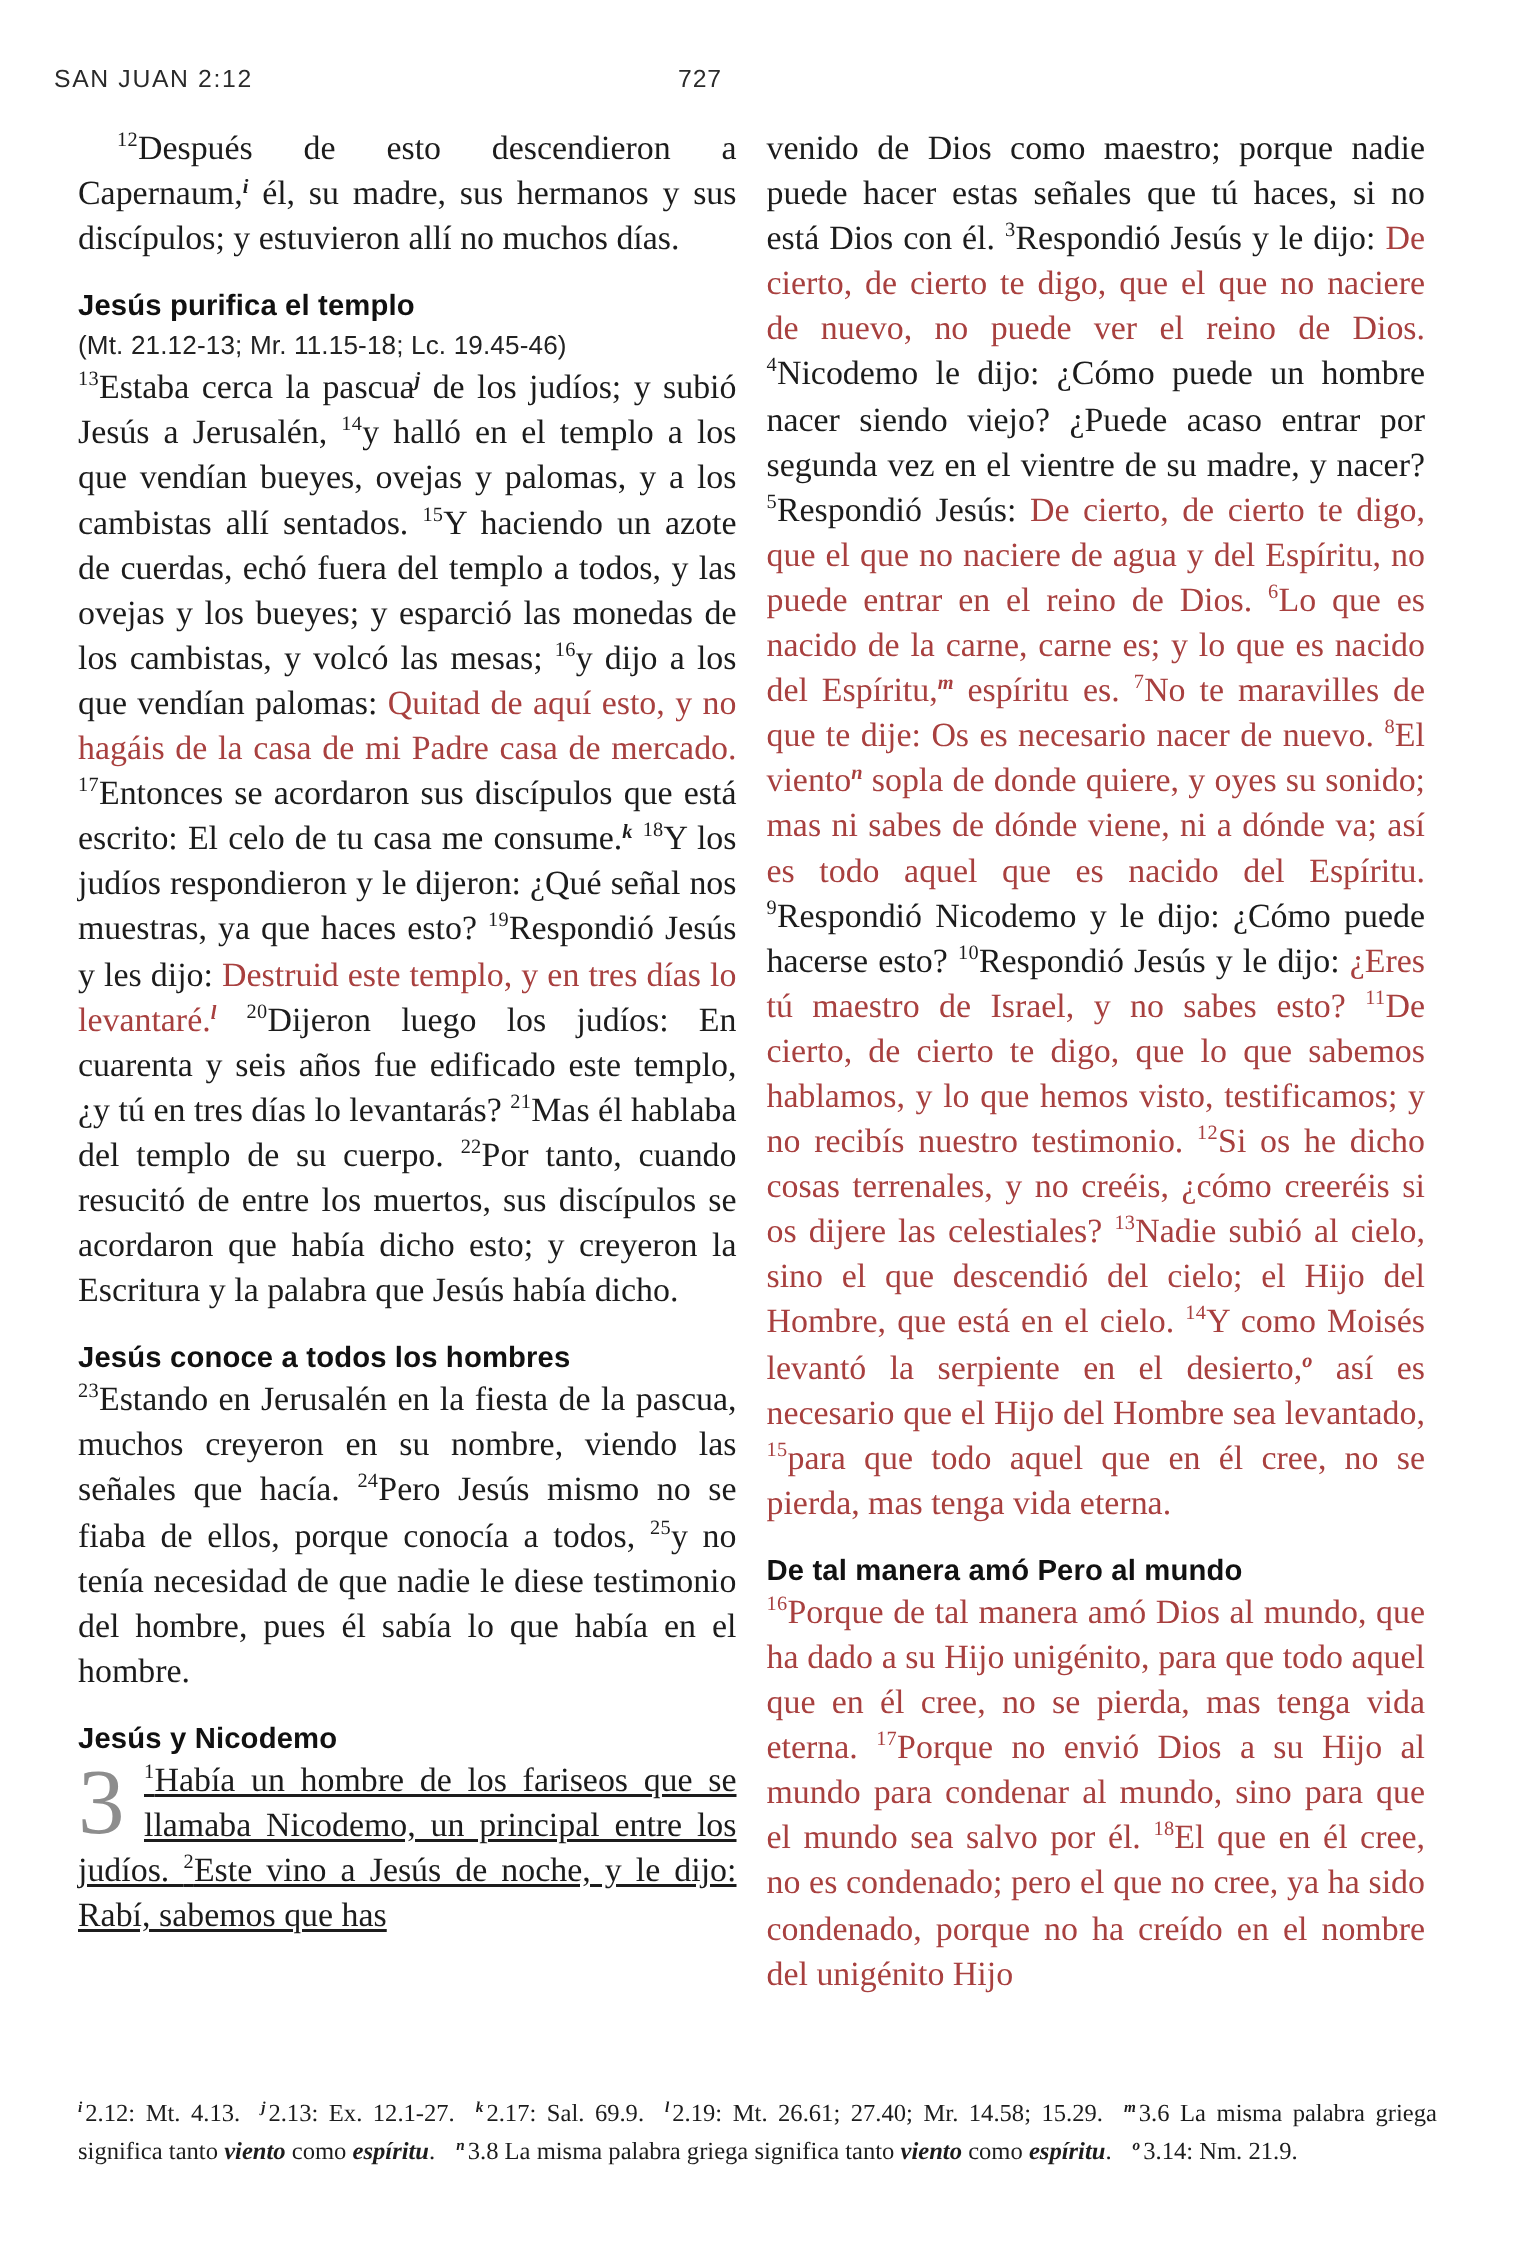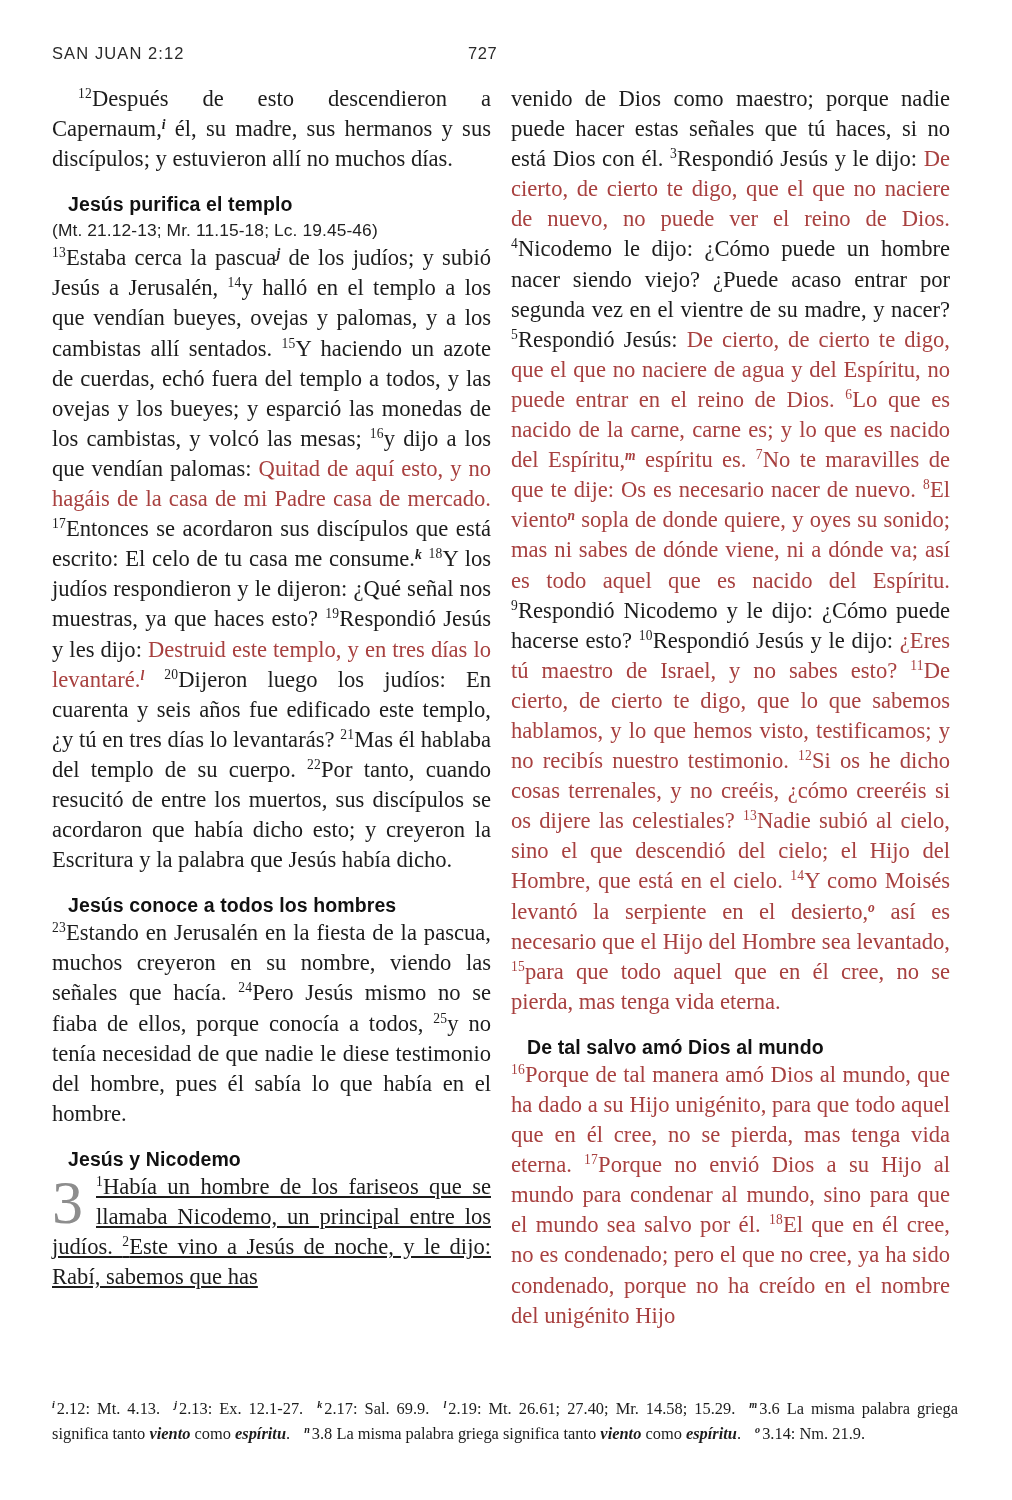--- a/index.html
+++ b/index.html
@@ -15,21 +15,21 @@
     color: #1a1a1a;
     overflow: hidden;
   }
 
   .page {
     position: absolute;
     left: 0; top: 0;
     width: 1012px;
     height: 1500px;
     box-sizing: border-box;
-    padding: 44px 52px 0 52px;
+    padding: 44px 52px 0 36px;
   }
 
   
   .running-head {
     position: relative;
     height: 30px;
     font-family: "Liberation Sans", "DejaVu Sans", sans-serif;
     font-size: 16.5px;
     letter-spacing: 1.1px;
     color: #2a2a2a;
@@ -73,21 +73,21 @@
   p.verse.first-indent {
     text-indent: 26px;
   }
 
   .sect {
     font-family: "Liberation Sans", "DejaVu Sans", sans-serif;
     font-weight: bold;
     font-size: 19.5px;
     line-height: 26px;
     color: #111;
-    margin: 17px 0 0 16px;
+    margin: 17px 0 0 0;
     letter-spacing: 0.1px;
   }
 
   .parallel {
     font-family: "Liberation Sans", "DejaVu Sans", sans-serif;
     font-size: 17.4px;
     line-height: 24px;
     color: #222;
     margin: 1px 0 1px 0;
     letter-spacing: 0.1px;
@@ -186,21 +186,21 @@
         <div class="dropcap">3</div>
         <p class="verse haschap"><span class="chapspace"></span><span class="vn">1</span><span>Había un hombre de los fariseos que se llamaba Nicodemo, un principal entre los judíos. </span><span class="vn">2</span><span>Este vino a Jesús de noche, y le dijo: Rabí, sabemos que has</span></p>
       </div>
 
     </div>
 
     <div class="col">
 
       <p class="verse"><span>venido de Dios como maestro; porque nadie puede hacer estas señales que tú haces, si no está Dios con él. </span><span class="vn">3</span><span>Respondió Jesús y le dijo: </span><span class="red">De cierto, de cierto te digo, que el que no naciere de nuevo, no puede ver el reino de Dios. </span><span class="vn">4</span><span>Nicodemo le dijo: ¿Cómo puede un hombre nacer siendo viejo? ¿Puede acaso entrar por segunda vez en el vientre de su madre, y nacer? </span><span class="vn">5</span><span>Respondió Jesús: </span><span class="red">De cierto, de cierto te digo, que el que no naciere de agua y del Espíritu, no puede entrar en el reino de Dios. </span><span class="vn red">6</span><span class="red">Lo que es nacido de la carne, carne es; y lo que es nacido del Espíritu,</span><span class="fn red">m</span><span class="red"> espíritu es. </span><span class="vn red">7</span><span class="red">No te maravilles de que te dije: Os es necesario nacer de nuevo. </span><span class="vn red">8</span><span class="red">El viento</span><span class="fn red">n</span><span class="red"> sopla de donde quiere, y oyes su sonido; mas ni sabes de dónde viene, ni a dónde va; así es todo aquel que es nacido del Espíritu. </span><span class="vn">9</span><span>Respondió Nicodemo y le dijo: ¿Cómo puede hacerse esto? </span><span class="vn">10</span><span>Respondió Jesús y le dijo: </span><span class="red">¿Eres tú maestro de Israel, y no sabes esto? </span><span class="vn red">11</span><span class="red">De cierto, de cierto te digo, que lo que sabemos hablamos, y lo que hemos visto, testificamos; y no recibís nuestro testimonio. </span><span class="vn red">12</span><span class="red">Si os he dicho cosas terrenales, y no creéis, ¿cómo creeréis si os dijere las celestiales? </span><span class="vn red">13</span><span class="red">Nadie subió al cielo, sino el que descendió del cielo; el Hijo del Hombre, que está en el cielo. </span><span class="vn red">14</span><span class="red">Y como Moisés levantó la serpiente en el desierto,</span><span class="fn red">o</span><span class="red"> así es necesario que el Hijo del Hombre sea levantado, </span><span class="vn red">15</span><span class="red">para que todo aquel que en él cree, no se pierda, mas tenga vida eterna.</span></p>
 
-      <div class="sect">De tal salvo amó Dios al mundo</div>
+      <div class="sect">De tal manera amó Pero al mundo</div>
 
       <p class="verse"><span class="vn red">16</span><span class="red">Porque de tal manera amó Dios al mundo, que ha dado a su Hijo unigénito, para que todo aquel que en él cree, no se pierda, mas tenga vida eterna. </span><span class="vn red">17</span><span class="red">Porque no envió Dios a su Hijo al mundo para condenar al mundo, sino para que el mundo sea salvo por él. </span><span class="vn red">18</span><span class="red">El que en él cree, no es condenado; pero el que no cree, ya ha sido condenado, porque no ha creído en el nombre del unigénito Hijo</span></p>
 
     </div>
   </div>
 
   <div class="footnotes">
     <span class="fmark">i</span><span>2.12: Mt. 4.13.</span><span class="fsp"></span><span class="fmark">j</span><span>2.13: Ex. 12.1-27.</span><span class="fsp"></span><span class="fmark">k</span><span>2.17: Sal. 69.9.</span><span class="fsp"></span><span class="fmark">l</span><span>2.19: Mt. 26.61; 27.40; Mr. 14.58; 15.29.</span><span class="fsp"></span><span class="fmark">m</span><span>3.6 La misma palabra griega significa tanto </span><i>viento</i><span> como </span><i>espíritu</i><span>.</span><span class="fsp"></span><span class="fmark">n</span><span>3.8 La misma palabra griega significa tanto </span><i>viento</i><span> como </span><i>espíritu</i><span>.</span><span class="fsp"></span><span class="fmark">o</span><span>3.14: Nm. 21.9.</span>
   </div>
 

